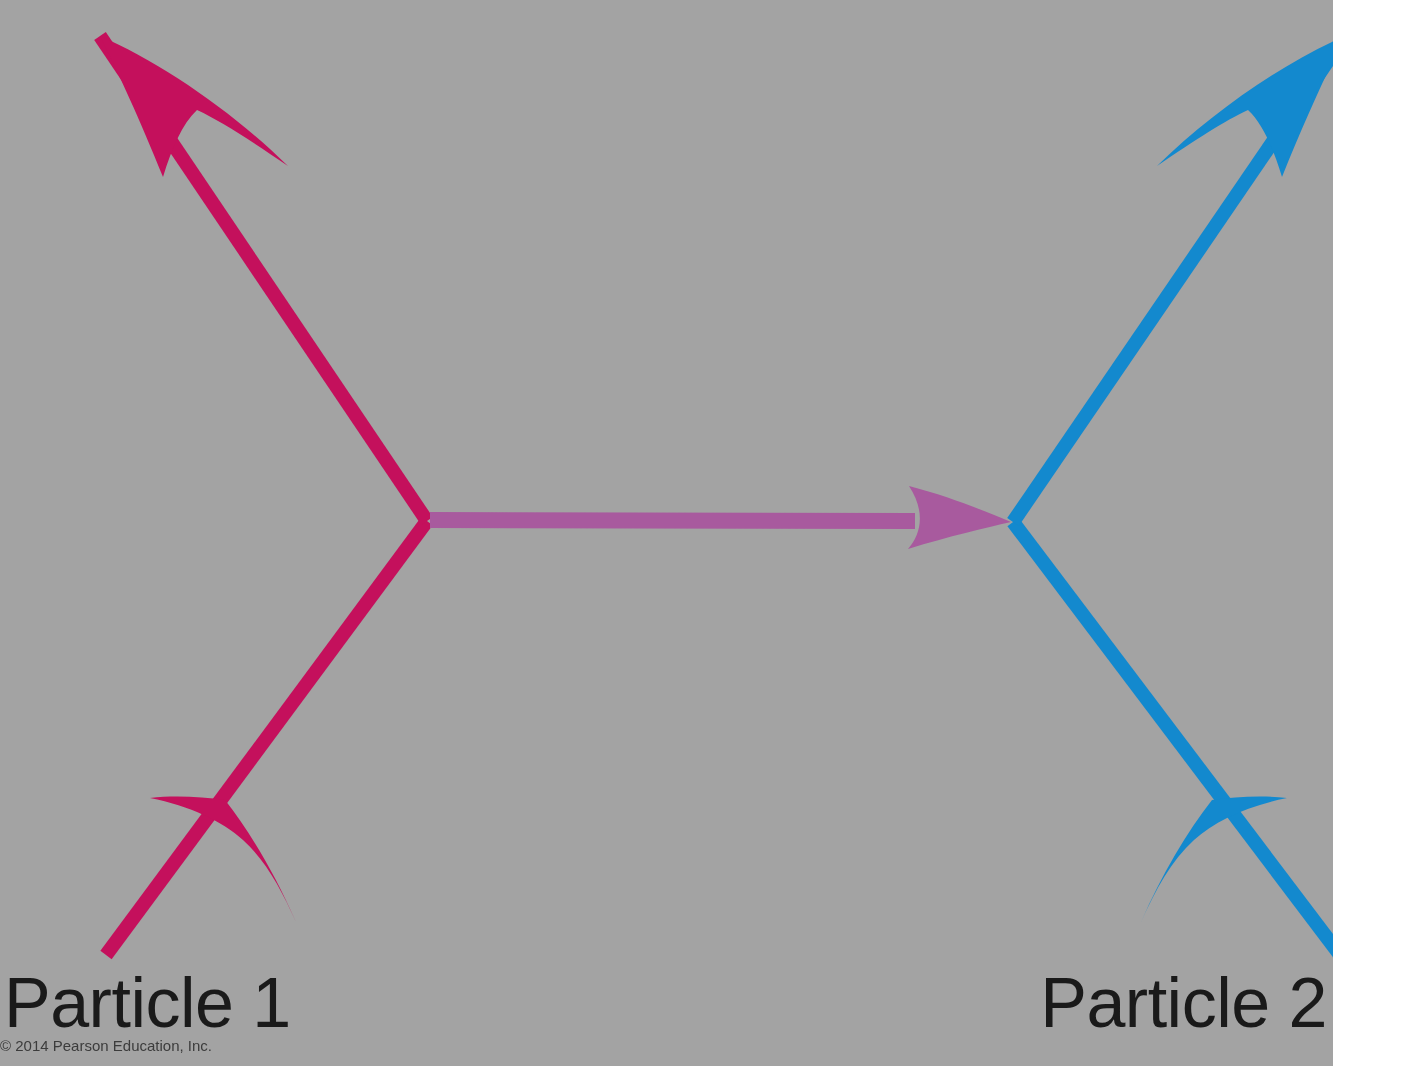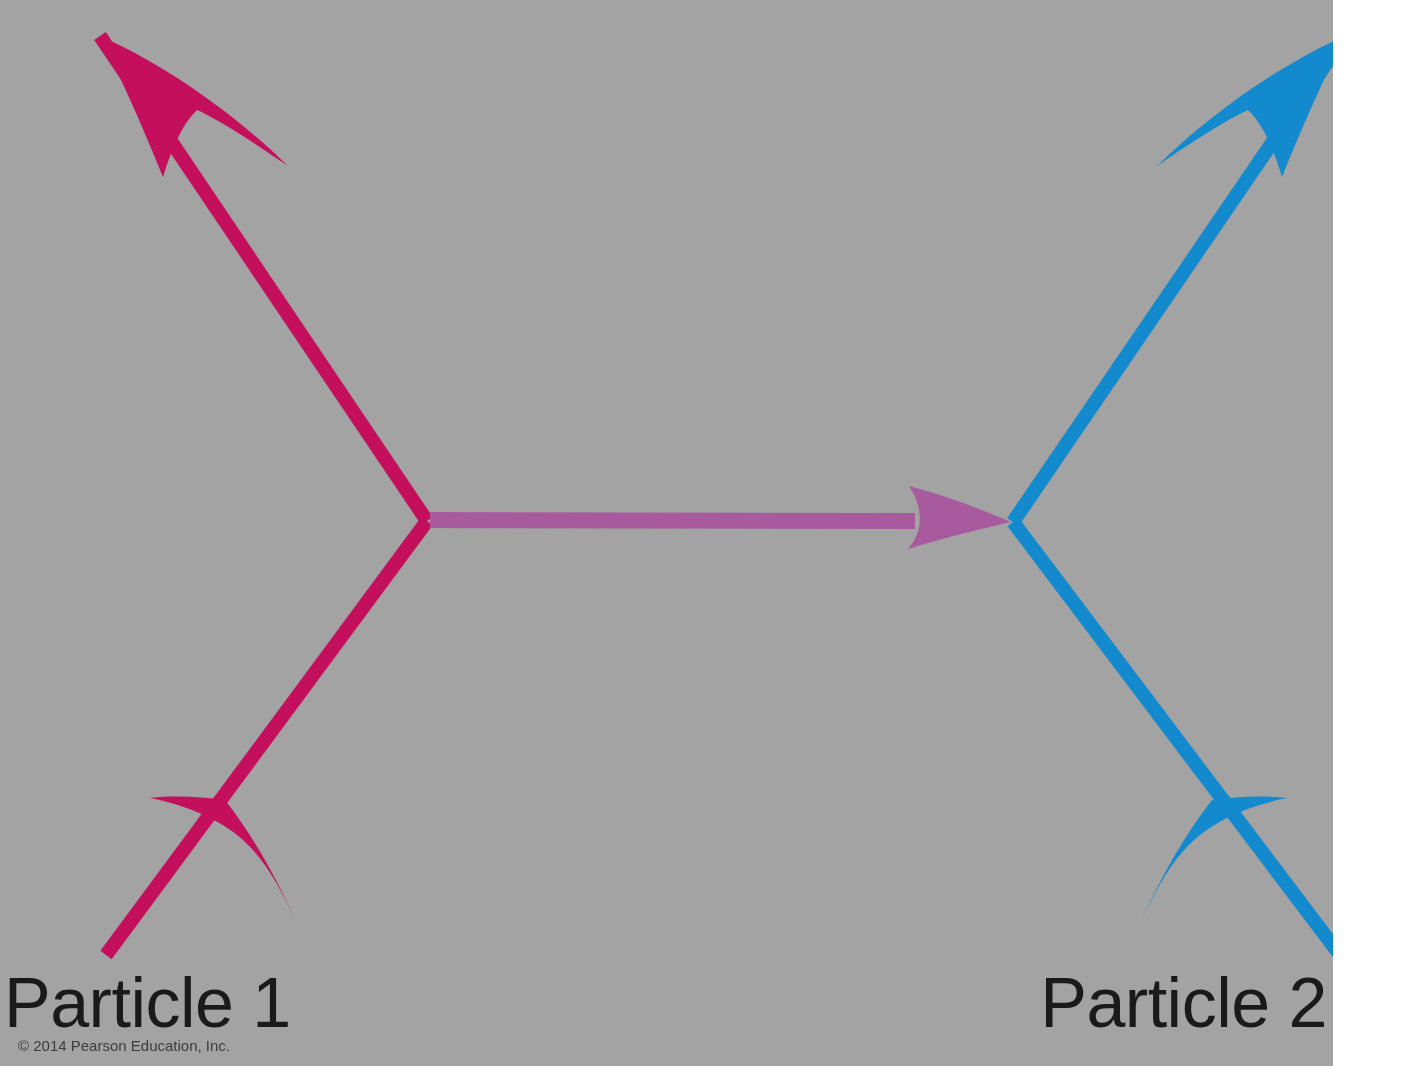--- a/index.html
+++ b/index.html
@@ -41,21 +41,21 @@
     top: 968px;
     text-align: left;
   }
   #label-particle-2 {
     right: 6px;
     top: 968px;
     text-align: center;
   }
   #copyright-notice {
     position: absolute;
-    left: 18px;
+    left: 0;
     top: 1038px;
     font-family: "Liberation Sans", sans-serif;
     font-size: 15px;
     font-weight: 400;
     color: #3c3c3c;
     white-space: nowrap;
     line-height: 1;
   }
 </style>
 </head>

